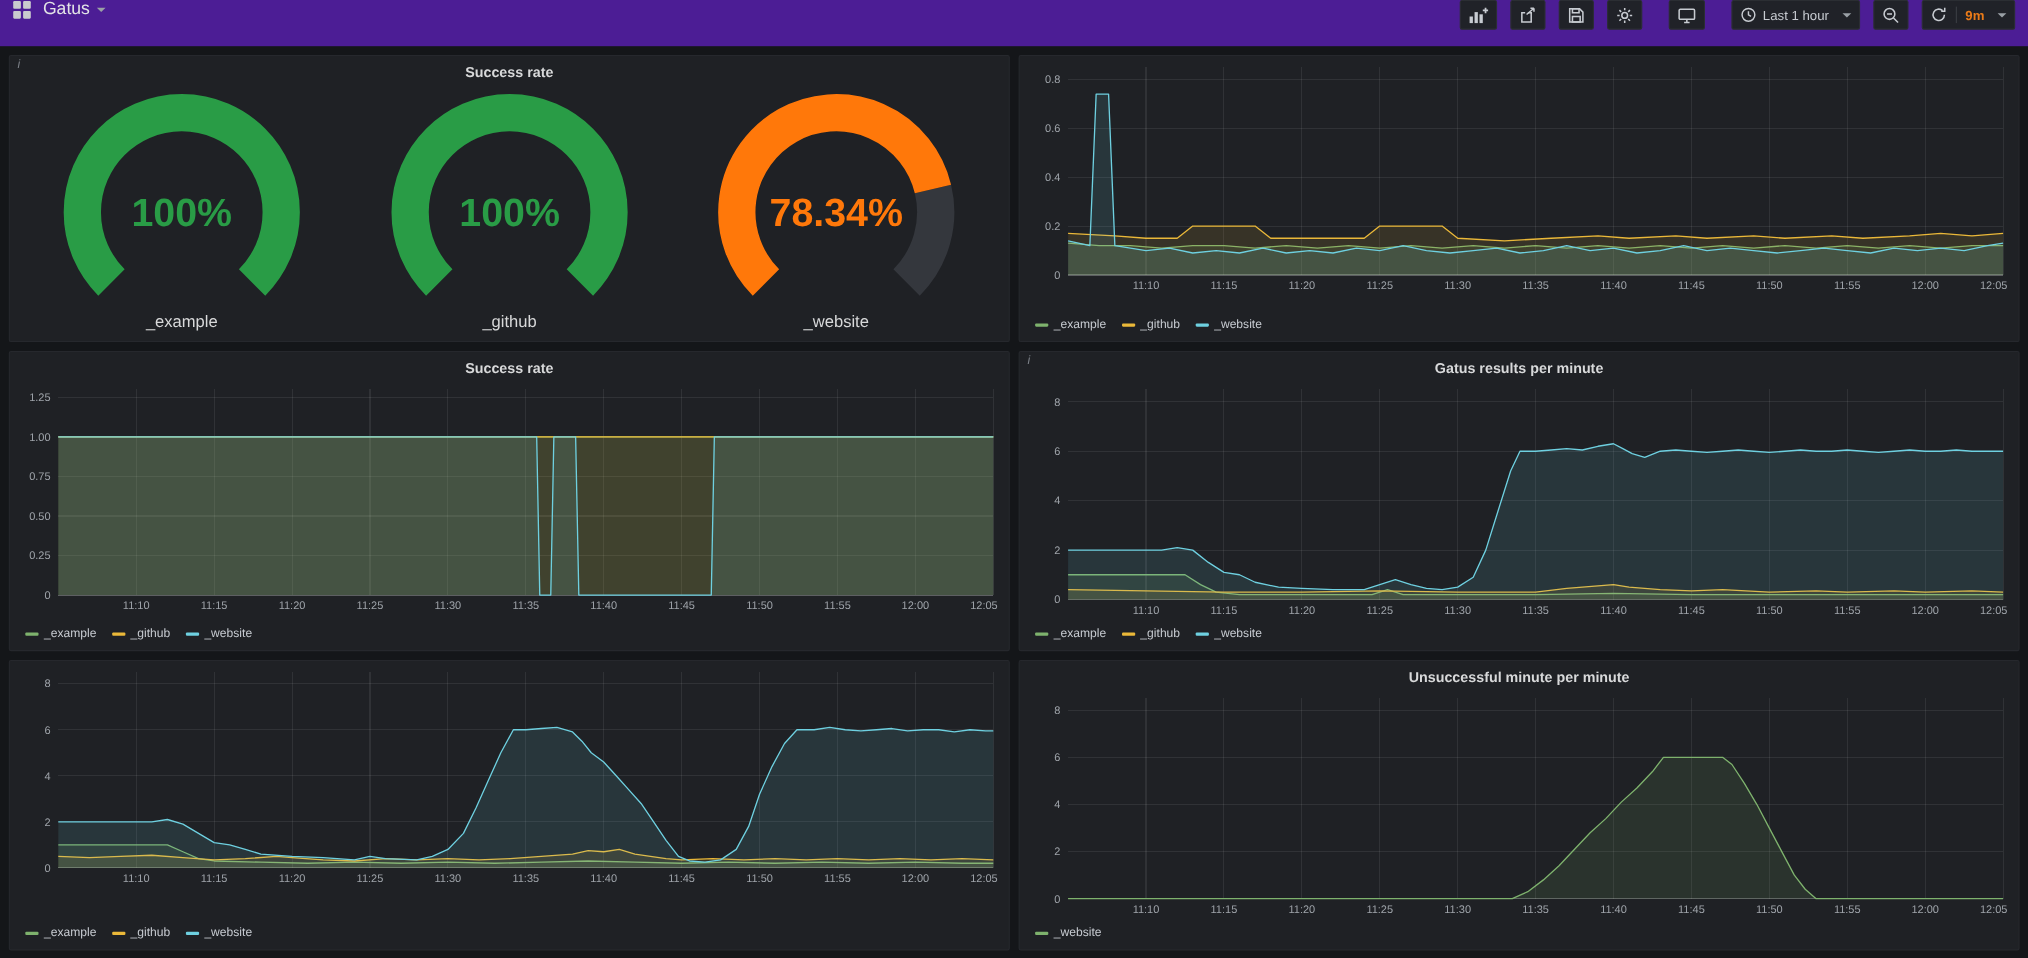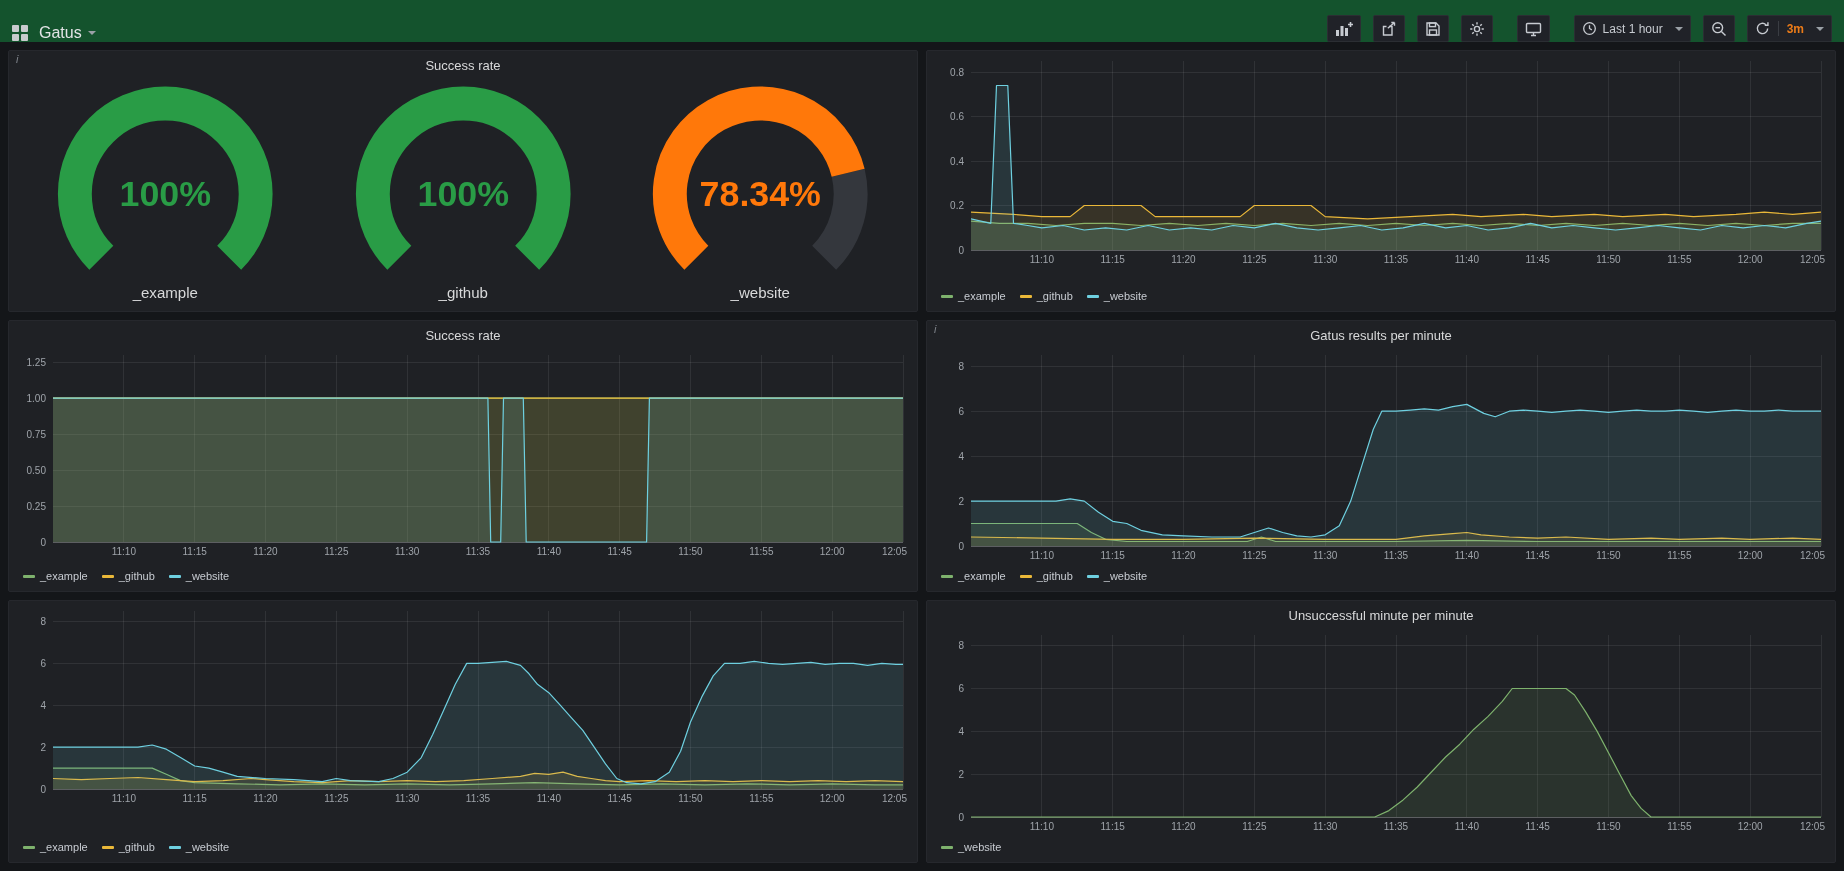--- a/index.html
+++ b/index.html
@@ -1,36 +1,36 @@
 <!DOCTYPE html>
 <html><head>
 <meta charset="utf-8">
 <style>
   *{box-sizing:border-box;margin:0;padding:0}
   html,body{width:1844px;height:871px;overflow:hidden}
   body{font-family:"Liberation Sans","DejaVu Sans",sans-serif;background:#141619;color:#d8d9da;position:relative}
 
   
-  .navbar{height:42px;display:flex;align-items:flex-end;padding:0 12px;background:#14532d}
+  .navbar{height:42px;display:flex;align-items:flex-start;padding:0 12px;background:#4c1d95}
   .nav-left{display:flex;align-items:center}
   .grid-icon{display:grid;grid-template-columns:7px 7px;grid-gap:2px;cursor:pointer}
   .grid-icon span{width:7px;height:7px;background:#c9cbce;border-radius:1px}
   .nav-title{font-size:16px;font-weight:500;color:#e3e4e6;margin-left:11px;cursor:pointer}
   .caret{width:0;height:0;border-left:4px solid transparent;border-right:4px solid transparent;border-top:4px solid #9aa0a6;display:inline-block;margin-left:6px}
   .nav-right{margin-left:auto;display:flex;align-items:center}
   .nav-btn{height:27px;min-width:30px;display:flex;align-items:center;justify-content:center;gap:6px;background:#202228;border:1px solid #2b2e33;border-radius:2px;padding:0 7px;color:#c7cbd1;font-size:12px;cursor:pointer;margin-left:12px}
   .nav-btn svg{display:block}
   .nav-gap{width:12px}
   .btn-divider{width:1px;height:15px;background:#3a3d43;margin:0 2px}
   .refresh-interval{font-size:12px;font-weight:600}
 
   
   .dash{position:absolute;top:42px;left:0;right:0;bottom:0;display:grid;grid-template-columns:1fr 1fr;grid-template-rows:1fr 1fr 1fr;grid-gap:8px;padding:8px}
   .panel{position:relative;background:#1f2125;border:1px solid #26282d;border-radius:2px;display:flex;flex-direction:column;padding:3px 8px 6px}
-  .panel-title{text-align:center;font-size:13px;font-weight:400;color:#d8d9da;height:24px;line-height:24px;cursor:pointer;flex:0 0 auto}
+  .panel-title{text-align:center;font-size:13px;font-weight:700;color:#d8d9da;height:24px;line-height:24px;cursor:pointer;flex:0 0 auto}
   .panel-info{position:absolute;top:2px;left:7px;font-size:11px;font-style:italic;color:#7e838a;cursor:pointer;z-index:2}
 
   
   .gauge-row{flex:1;display:flex;justify-content:space-around;align-items:flex-end;overflow:hidden}
   .gauge-svg{height:226px}
   .gauge-value{font-size:38px;font-weight:600}
   .gauge-label{font-size:16px;fill:#d8d9da}
 
   
   .chart-body{flex:1;min-height:0;cursor:crosshair}
@@ -105,21 +105,21 @@
           <path d="M4.5 6.7 H9"></path>
           <path d="M10.4 10.4 L14.5 14.5"></path>
       </svg>
     </button>
     <button class="nav-btn">
       <svg width="15" height="15" viewBox="0 0 16 16" fill="none" stroke="#c7cbd1" stroke-width="1.5">
         <path d="M13.5 8 a5.5 5.5 0 1 1 -1.8 -4.1"></path>
           <path d="M13.8 1.2 V4.6 H10.4"></path>
       </svg>
       <span class="btn-divider"></span>
-      <span class="refresh-interval" style="color: rgb(235, 123, 24);">3m</span>
+      <span class="refresh-interval" style="color: rgb(235, 123, 24);">9m</span>
       <span class="caret"></span>
     </button>
   </div>
 </header>
 
 <main class="dash">
 
   <section class="panel">
     <span class="panel-info">i</span>
     <header class="panel-title">Success rate</header>

